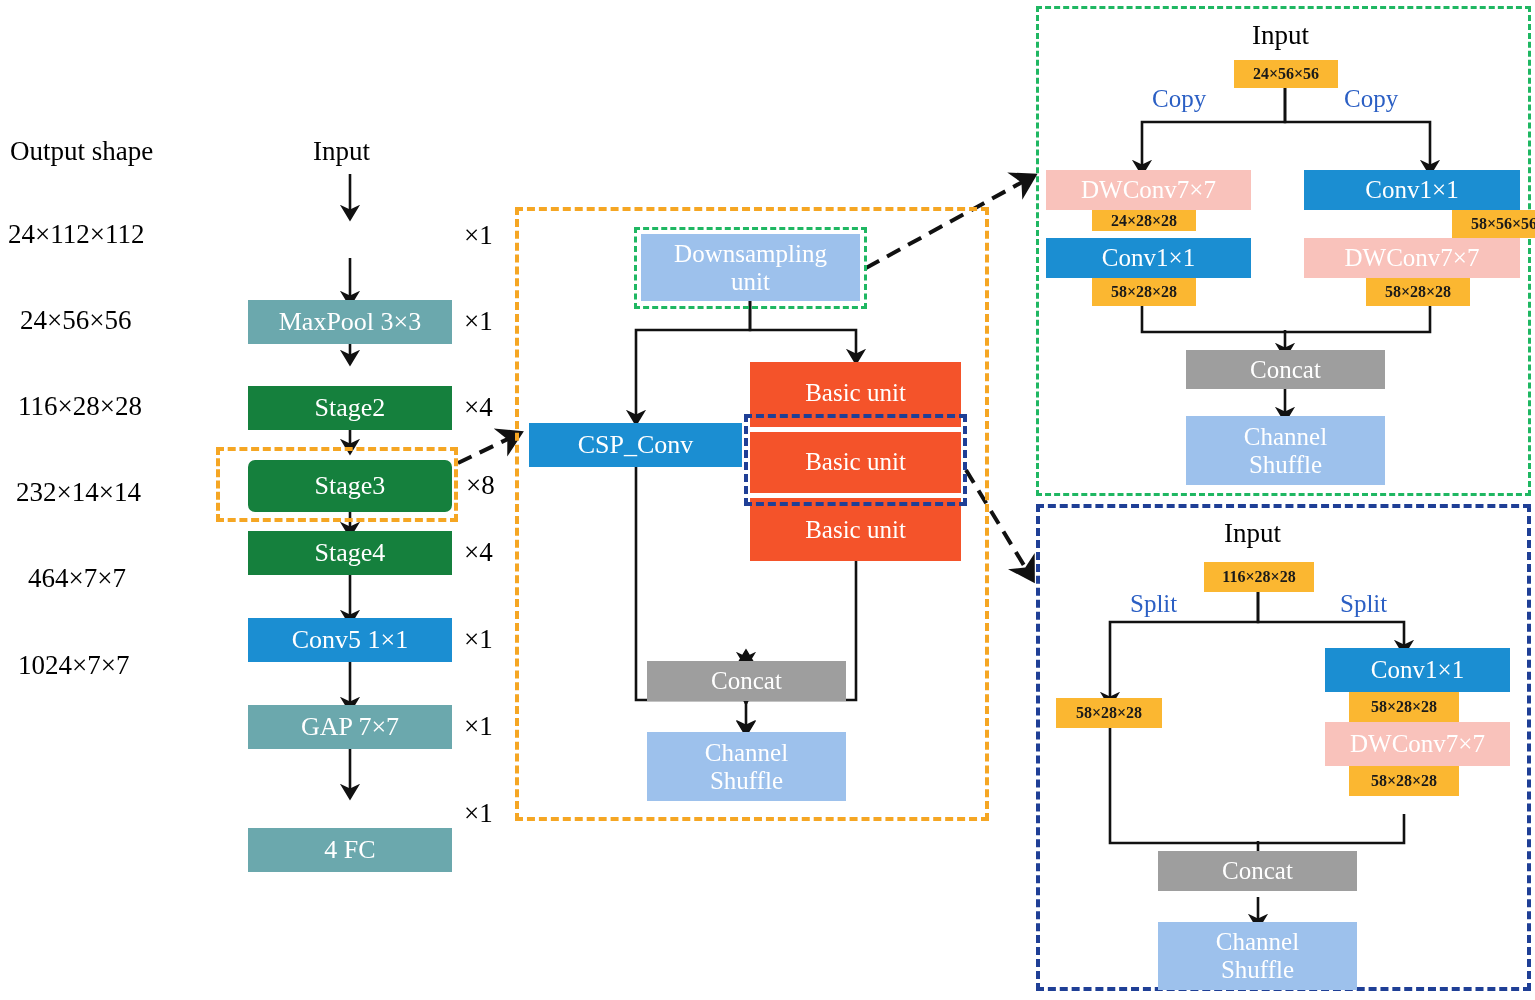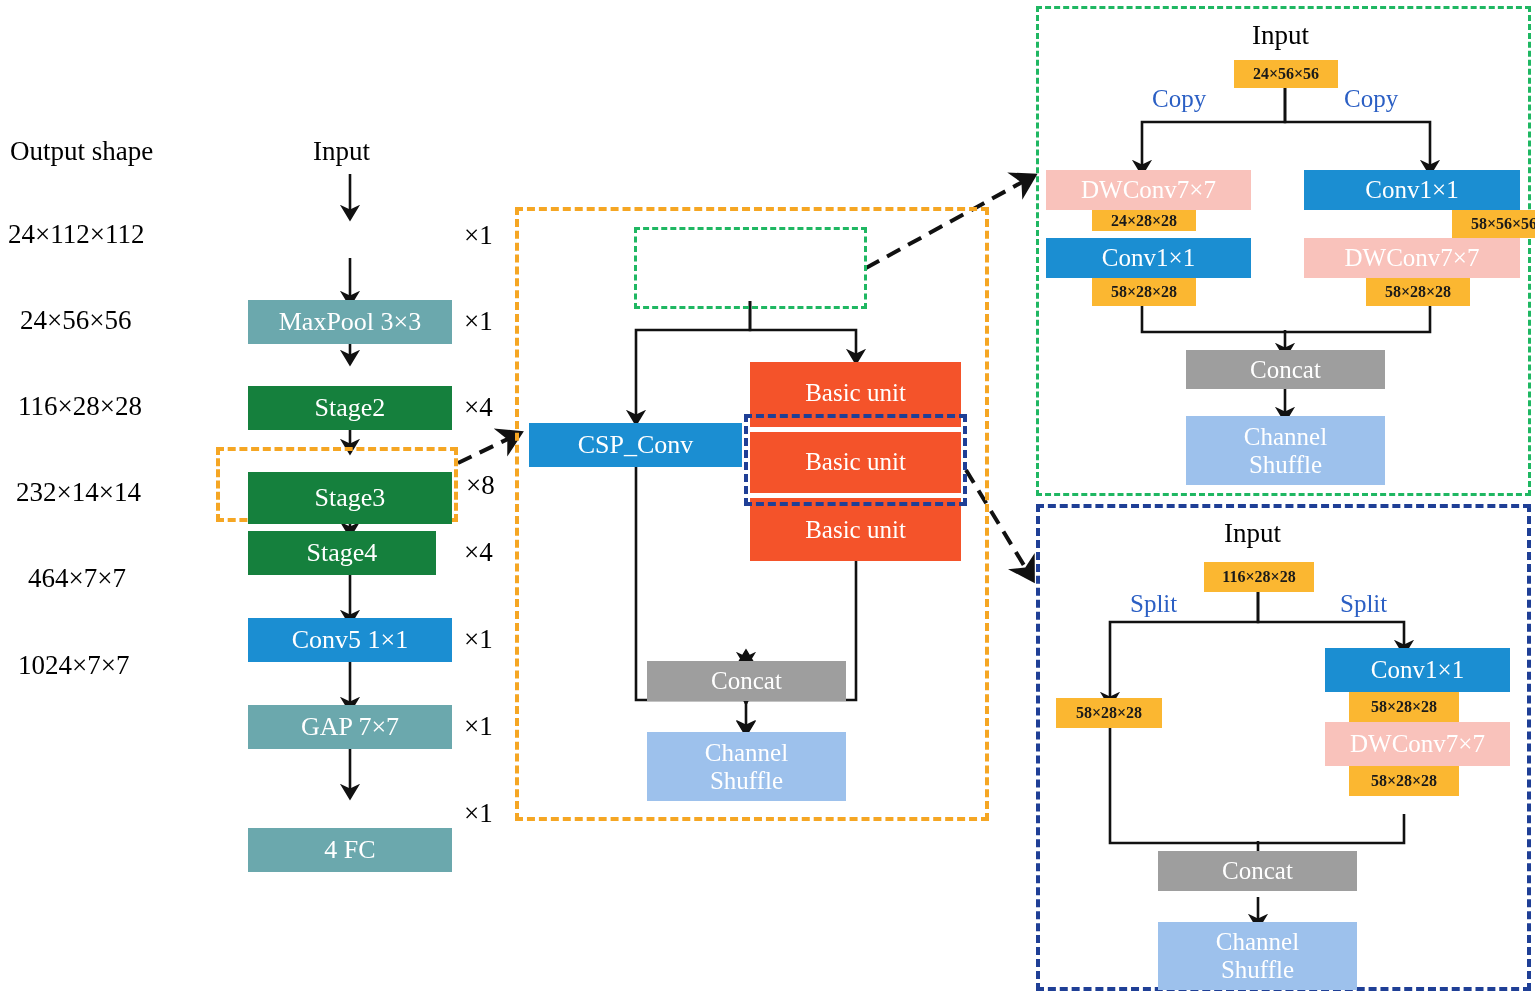--- a/index.html
+++ b/index.html
@@ -128,39 +128,43 @@
   <div class="dash d-orange" style="left:216px;top:447px;width:242px;height:75px;"></div>
 
   <div class="txt" style="left:464px;top:220px;font-size:27px;">×1</div>
 
   <div class="abs blk c-teal" style="left:248px;top:300px;width:204px;height:44px;font-size:26px;">MaxPool 3×3</div>
   <div class="txt" style="left:464px;top:306px;font-size:27px;">×1</div>
 
   <div class="abs blk c-green" style="left:248px;top:386px;width:204px;height:44px;font-size:26px;">Stage2</div>
   <div class="txt" style="left:464px;top:392px;font-size:27px;">×4</div>
 
-  <div class="abs blk c-green" style="left:248px;top:472px;width:204px;height:52px;font-size:26px;">Stage3</div>
+  <div class="abs blk c-green" style="left:248px;top:460px;width:204px;height:52px;font-size:26px;border-radius:7px;">Stage3</div>
   <div class="txt" style="left:466px;top:470px;font-size:27px;">×8</div>
 
-  <div class="abs blk c-green" style="left:248px;top:531px;width:188px;height:44px;font-size:26px;">Stage4</div>
+  <div class="abs blk c-green" style="left:248px;top:531px;width:204px;height:44px;font-size:26px;">Stage4</div>
   <div class="txt" style="left:464px;top:537px;font-size:27px;">×4</div>
 
   <div class="abs blk c-blue" style="left:248px;top:618px;width:204px;height:44px;font-size:26px;">Conv5 1×1</div>
   <div class="txt" style="left:464px;top:624px;font-size:27px;">×1</div>
 
   <div class="abs blk c-teal" style="left:248px;top:705px;width:204px;height:44px;font-size:26px;">GAP 7×7</div>
   <div class="txt" style="left:464px;top:711px;font-size:27px;">×1</div>
 
   <div class="abs blk c-teal" style="left:248px;top:828px;width:204px;height:44px;font-size:26px;">4 FC</div>
   <div class="txt" style="left:464px;top:798px;font-size:27px;">×1</div>
 
   <div class="dash d-orange" style="left:515px;top:207px;width:474px;height:614px;"></div>
 
   <div class="dash d-green" style="left:634px;top:227px;width:233px;height:82px;"></div>
 
+  <div class="abs blk c-lblue" style="left:641px;top:234px;width:219px;height:67px;flex-direction:column;font-size:25px;">
+    <span>Downsampling</span>
+    <span>unit</span>
+  </div>
 
   <div class="abs blk c-blue" style="left:529px;top:423px;width:213px;height:44px;font-size:26px;">CSP_Conv</div>
 
   <div class="abs" style="left:750px;top:362px;width:211px;height:199px;background:#f4532a;"></div>
   <div class="abs blk" style="left:750px;top:362px;width:211px;height:62px;font-size:25px;background:transparent;">Basic unit</div>
   <div class="abs" style="left:750px;top:427px;width:211px;height:5px;background:#ffffff;"></div>
   <div class="abs blk" style="left:750px;top:432px;width:211px;height:60px;font-size:25px;background:transparent;">Basic unit</div>
   <div class="abs" style="left:750px;top:493px;width:211px;height:5px;background:#ffffff;"></div>
   <div class="abs blk" style="left:750px;top:498px;width:211px;height:63px;font-size:25px;background:transparent;">Basic unit</div>
 

